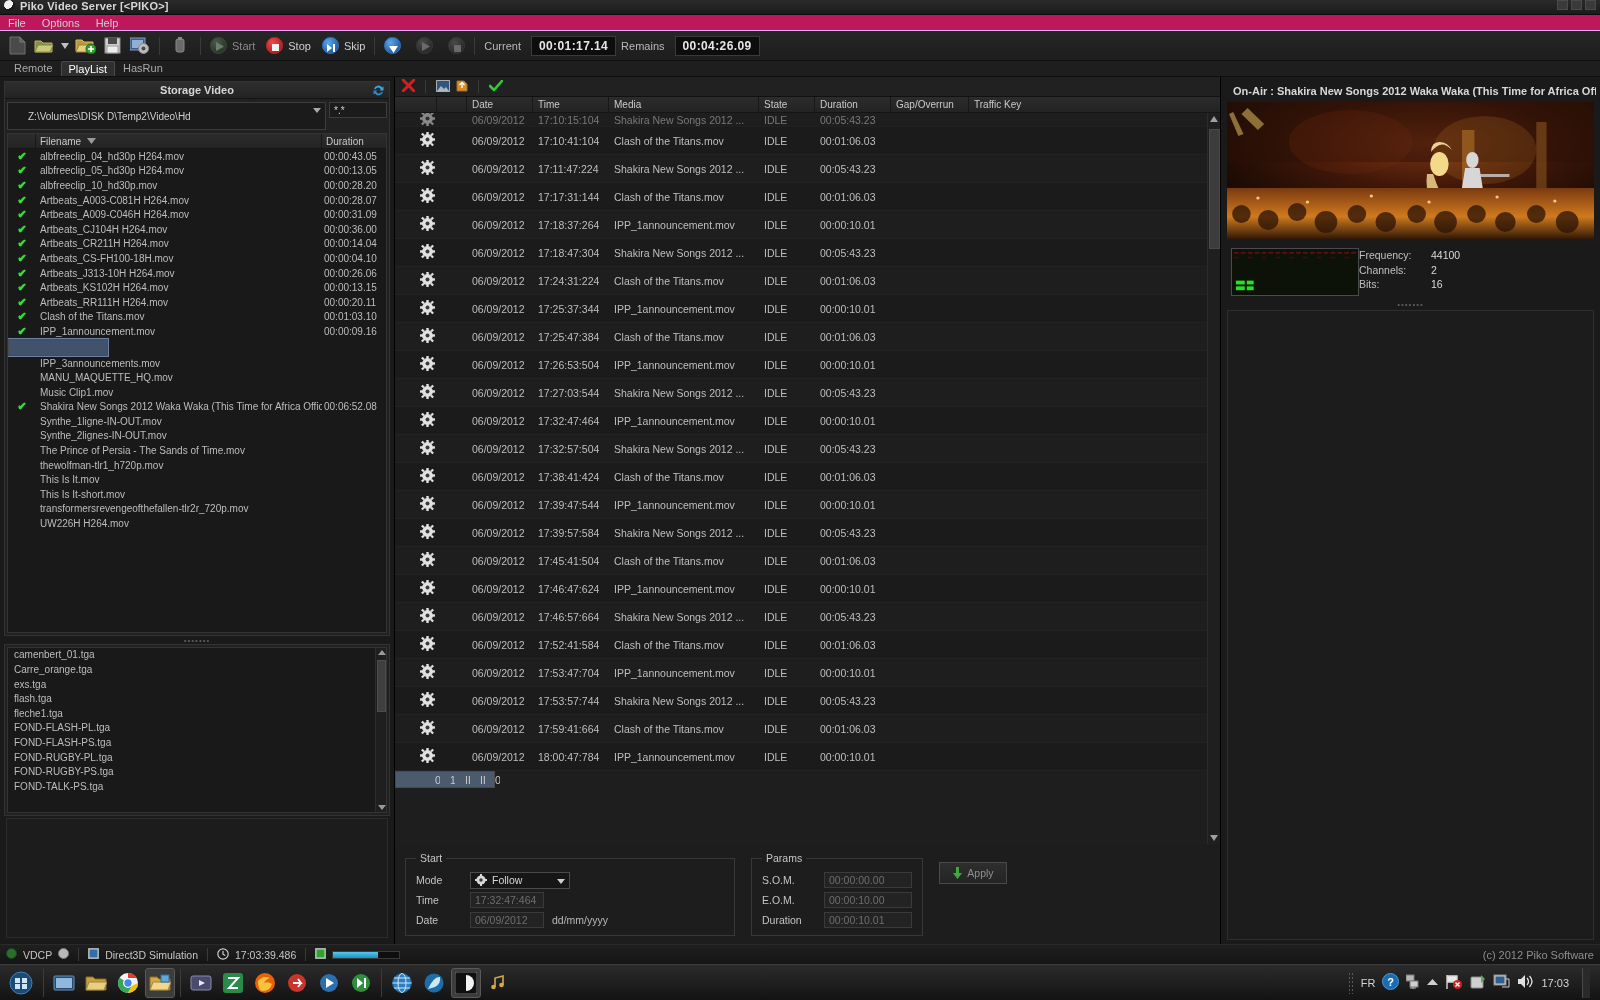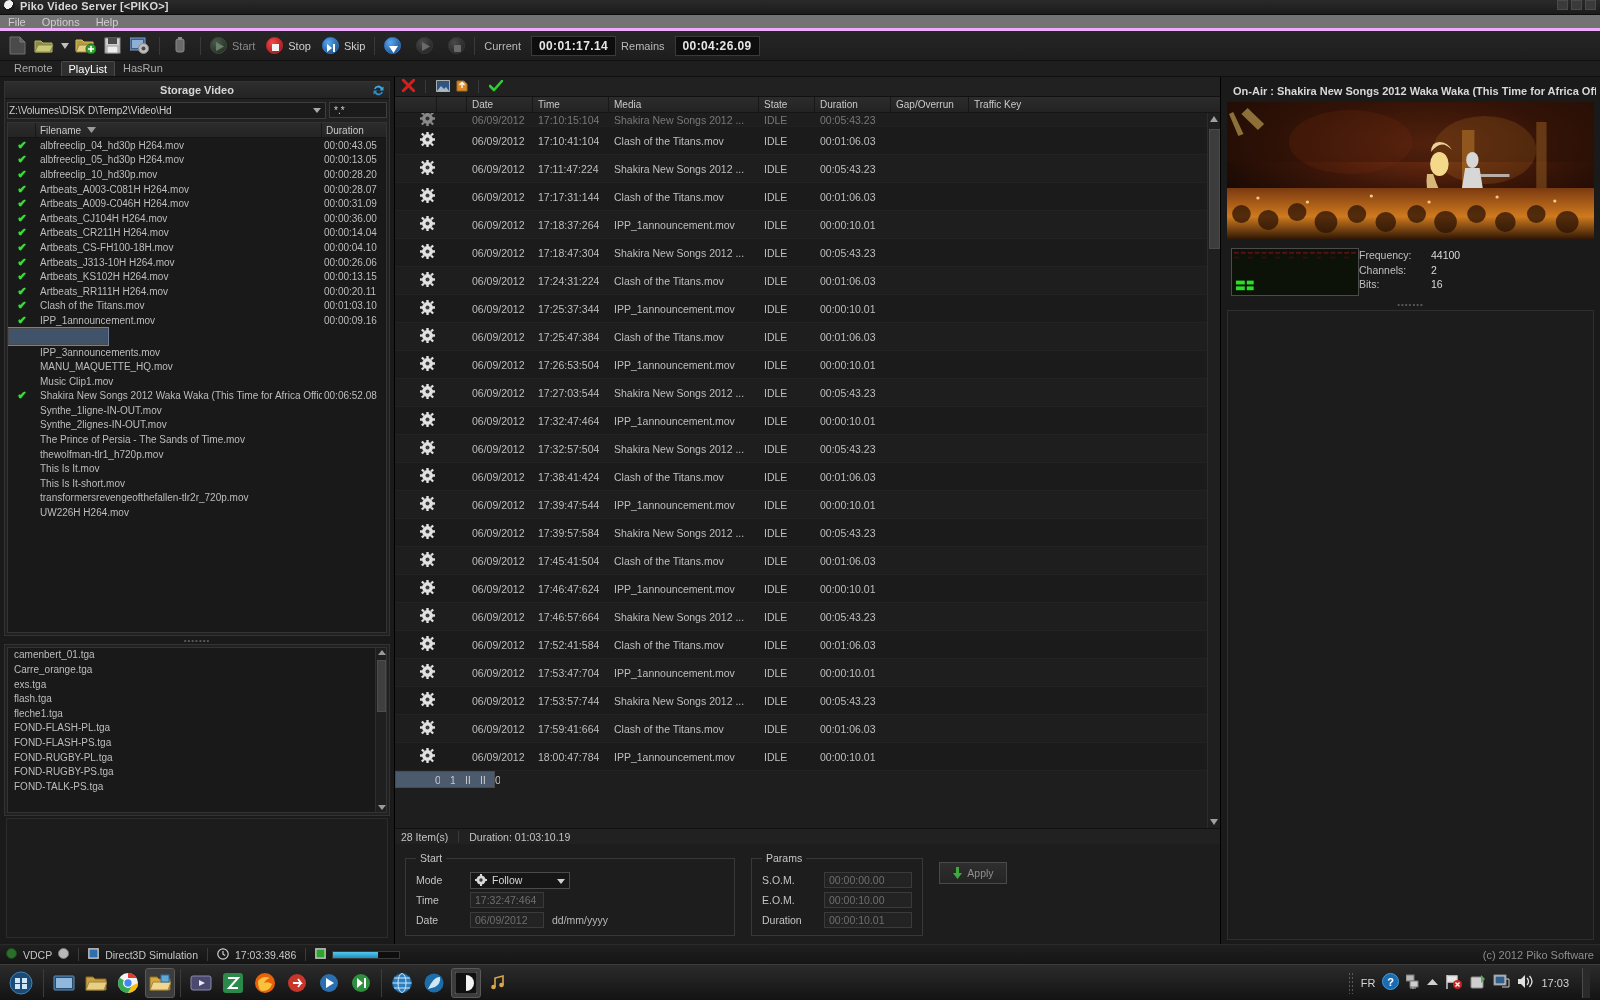--- a/index.html
+++ b/index.html
@@ -11,22 +11,22 @@
   .titlebar { height:15px; background:linear-gradient(#2a2a2a,#1b1b1b);
     display:flex; align-items:flex-start; padding:0 4px; border-bottom:1px solid #0d0d0d; }
   .titlebar .tlogo { width:11px; height:11px; border-radius:50%;
     background:radial-gradient(circle at 35% 35%,#f2f2f2 0%,#f2f2f2 48%,#1a1a1a 49%,#1a1a1a 100%);
     margin-right:5px; }
   .titlebar .ttext { font-size:11px; font-weight:bold; color:#d8d8d8; letter-spacing:.2px;}
   .titlebar .tbtns { margin-left:auto; display:flex; gap:3px; }
   .titlebar .tbtns i { width:11px; height:10px; background:#3a3a3a; border:1px solid #4a4a4a; display:block;}
 
   
-  .menubar { height:16px; background:#737373; display:flex; align-items:center; padding:0 6px;
-     border-bottom:3px solid #f0abfc;}
+  .menubar { height:16px; background:#be185d; display:flex; align-items:center; padding:0 6px;
+     border-bottom:1px solid #f0abfc;}
   .menubar span { padding:0 8px; color:#cfcfcf; font-size:11px;}
   .menubar span:first-child{padding-left:2px;}
 
   
   .toolbar { height:30px; background:linear-gradient(#262626,#1d1d1d); display:flex; align-items:center;
     padding:0 6px; gap:5px; border-bottom:1px solid #101010; }
   .tb-ico { width:22px; height:22px; display:flex; align-items:center; justify-content:center; position:relative;}
   .sep { width:1px; height:18px; background:#3a3a3a; margin:0 4px;}
   .btn-lbl { color:#8b8b8b; font-size:11px; margin-left:2px; }
   .circbtn { width:17px;height:17px;border-radius:50%;display:inline-block;}
@@ -50,22 +50,22 @@
   .colR { width:380px; background:#1a1a1a; border-left:1px solid #000; padding:4px; display:flex; flex-direction:column;}
 
   
   .panel { border:1px solid #333; background:#212121; display:flex; flex-direction:column; min-height:0;}
   .panel-hd { height:17px; background:linear-gradient(#2e2e2e,#232323); display:flex; align-items:center;
      justify-content:center; position:relative; border-bottom:1px solid #131313;}
   .panel-hd b { font-size:11px; color:#d6d6d6; font-weight:bold;}
   .panel-hd .hd-ico { position:absolute; right:4px; top:2px; display:flex; gap:4px;}
   .refresh-ico{ width:13px;height:13px; position:relative;}
   .pathrow { display:flex; gap:3px; padding:3px 2px; }
-  .combo { flex:1; background:#1b1b1b; border:1px solid #3d3d3d; height:17px; display:flex; align-items:center;
-     padding:0 1px; font-size:10px; color:#cfcfcf; position:relative;text-align:center;}
+  .combo { flex:1; background:#1b1b1b; border:1px solid #3d3d3d; height:28px; display:flex; align-items:center;
+     padding:0 20px; font-size:10px; color:#cfcfcf; position:relative;text-align:center;}
   .combo .arrow { position:absolute; right:4px; top:5px; border-left:4px solid transparent;
      border-right:4px solid transparent; border-top:5px solid #a8a8a8;}
   .filterbox { width:58px; background:#1b1b1b; border:1px solid #3d3d3d; height:16px; display:flex;
      align-items:center; padding:0 4px; font-size:10px; color:#cfcfcf;}
 
   
   .flist { flex:1; background:#191919; border:1px solid #333; margin:0 2px 2px; overflow:hidden; display:flex; flex-direction:column;}
   .fhdr { display:flex; height:15px; background:linear-gradient(#2c2c2c,#242424); border-bottom:1px solid #151515;
      font-size:10px; color:#c9c9c9;}
   .fhdr div { padding:1px 4px; border-right:1px solid #171717; display:flex; align-items:center;}
@@ -1168,25 +1168,20 @@
               <div class="cel h-key"></div>
             </div>
           </div>
         <div class="pl-scroll">
           <div style="position:absolute;top:3px;left:2px;width:0;height:0;border-left:4px solid transparent;border-right:4px solid transparent;border-bottom:6px solid #a0a0a0"></div>
           <div class="thumb" style="top:16px;height:120px"></div>
           <div style="position:absolute;bottom:3px;left:2px;width:0;height:0;border-left:4px solid transparent;border-right:4px solid transparent;border-top:6px solid #a0a0a0"></div>
         </div>
       </div>
 
-      <div class="pl-status">
-        <span>28 Item(s)</span>
-        <span class="vline"></span>
-        <span>Duration: 01:03:10.19</span>
-      </div>
 
       <div class="pl-form">
         <fieldset class="grp" style="width:330px">
           <legend>Start</legend>
           <div class="frm-row">
             <label>Mode</label>
             <div class="sel">
               <svg width="12" height="12" viewBox="0 0 12 12">
                   <circle cx="6" cy="6" r="4.6" fill="#d8d8d8"></circle>
                   <circle cx="6" cy="6" r="1.7" fill="#3a3a3a"></circle>

